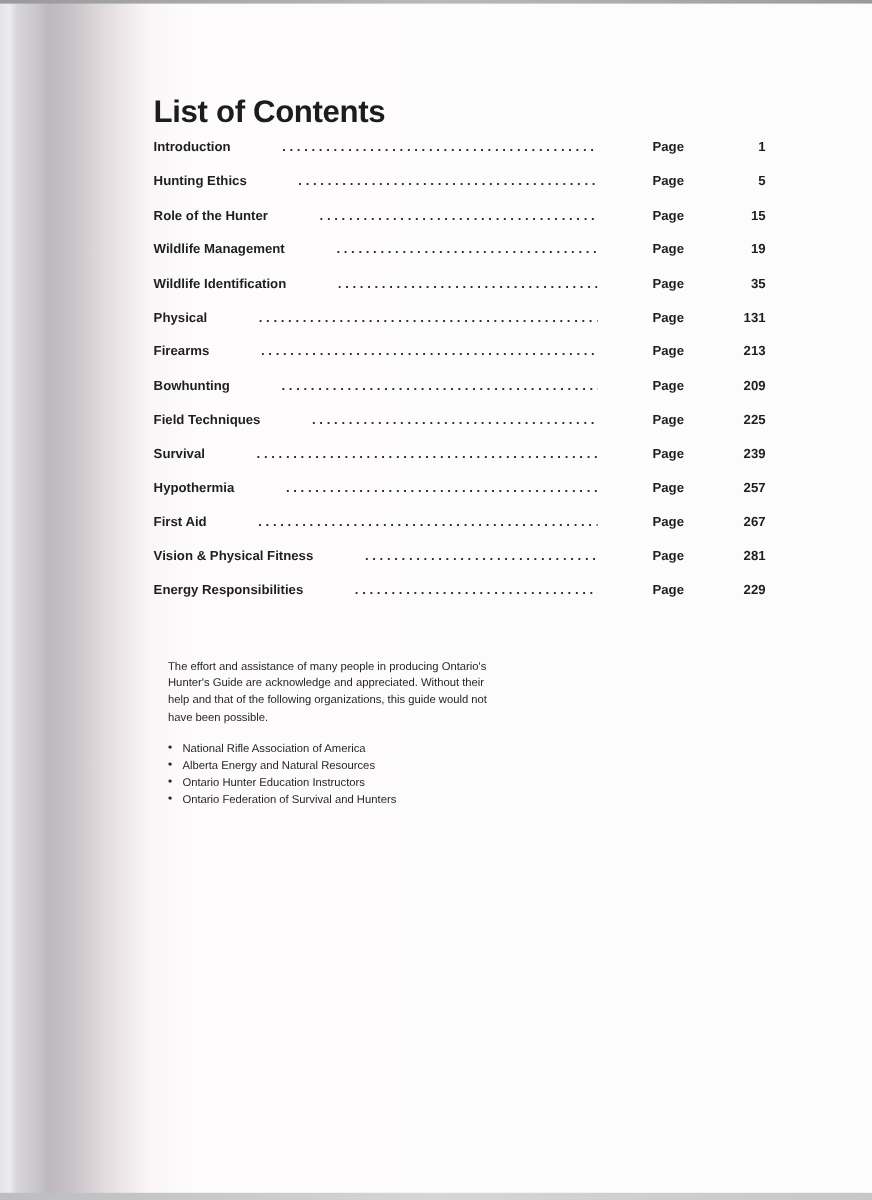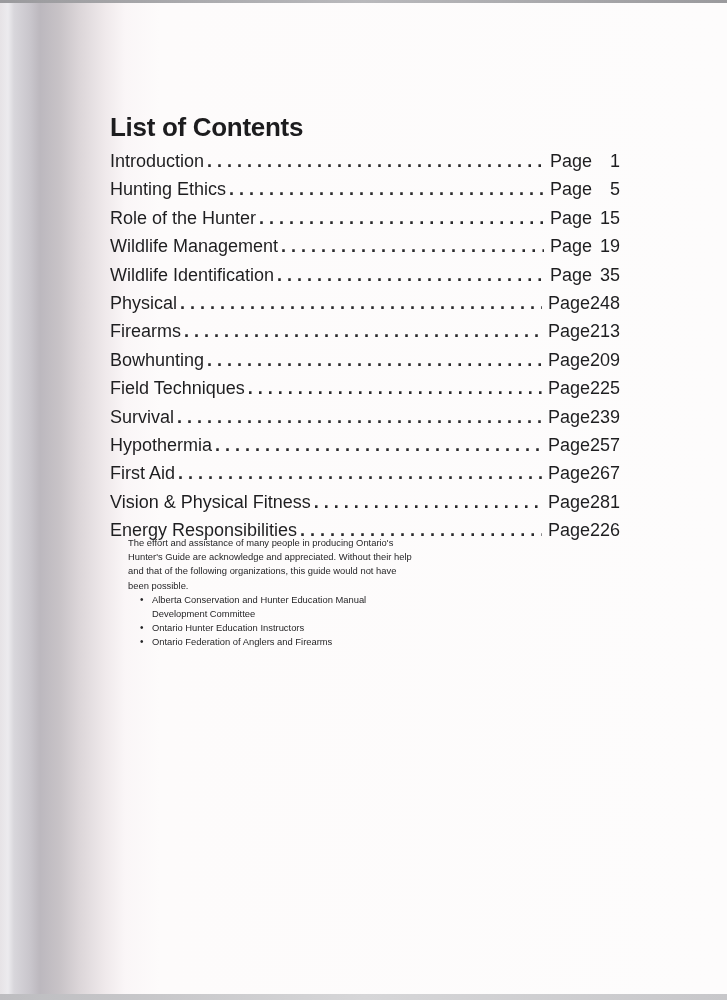--- a/index.html
+++ b/index.html
@@ -18,46 +18,46 @@
         #faf6f7 125px, #fdfbfb 160px, #fdfcfc 100%);
   }
   .top-edge {
     position: absolute; left: 0; top: 0; width: 727px; height: 3px;
     background: linear-gradient(to right, #9a9a9d, #b9b9bc 50%, #9a9a9d);
   }
   .bottom-edge {
     position: absolute; left: 0; bottom: 0; width: 727px; height: 6px;
     background: linear-gradient(to right, #bdbdc0, #d6d6d8 50%, #c7c7ca);
   }
-  .content { position: absolute; left: 110px; top: 78px; width: 510px; margin-top: 34px; }
+  .content { position: absolute; left: 128px; top: 78px; width: 510px; }
   .title {
     font-weight: bold; font-size: 26px; letter-spacing: -0.3px;
     margin: 0 0 8px 0; color: #1c1c1e;
   }
   .toc { list-style: none; margin: 0; padding: 0; }
   .toc-row {
     display: flex; align-items: baseline; height: 28.4px;
-    font-weight: normal; font-size: 18px; white-space: nowrap;
+    font-weight: bold; font-size: 11px; white-space: nowrap; gap: 40px;
   }
   .toc-label { flex: 0 0 auto; padding-right: 3px; }
   .toc-dots {
     flex: 1 1 auto; overflow: hidden; font-weight: bold; color: #2a2a2c;
     letter-spacing: 2.6px; margin-right: 6px;
   }
   .toc-dots::before {
     content: ". . . . . . . . . . . . . . . . . . . . . . . . . . . . . . . . . . . . . . . . . . . . . . . . . . . . . . . . . . . . . . . . . . . . . . . . . . . . . . . . . . . . .";
     letter-spacing: 0;
   }
   .toc-page-word { flex: 0 0 auto; }
   .toc-page-num { flex: 0 0 28px; text-align: right; }
   .ack {
     position: absolute; left: 128px; top: 536px; width: 290px;
     font-size: 9.4px; line-height: 14.2px; color: #262628;
   }
-  .ack p { margin: 0; }
+  .ack p { margin: 12px; }
   .ack ul { list-style: none; margin: 0; padding: 0 0 0 12px; }
   .ack li { position: relative; padding-left: 12px; }
   .ack li::before {
     content: "\2022"; position: absolute; left: 0; top: 0; font-size: 10px;
   }
 </style>
 </head>
 <body>
 
 <div class="page-bg"></div>
@@ -94,21 +94,21 @@
     <li class="toc-row">
         <span class="toc-label">Wildlife Identification</span>
         <span class="toc-dots"></span>
         <span class="toc-page-word">Page</span>
         <span class="toc-page-num">35</span>
       </li>
     <li class="toc-row">
         <span class="toc-label">Physical</span>
         <span class="toc-dots"></span>
         <span class="toc-page-word">Page</span>
-        <span class="toc-page-num">248</span>
+        <span class="toc-page-num">131</span>
       </li>
     <li class="toc-row">
         <span class="toc-label">Firearms</span>
         <span class="toc-dots"></span>
         <span class="toc-page-word">Page</span>
         <span class="toc-page-num">213</span>
       </li>
     <li class="toc-row">
         <span class="toc-label">Bowhunting</span>
         <span class="toc-dots"></span>
@@ -142,25 +142,26 @@
     <li class="toc-row">
         <span class="toc-label">Vision &amp; Physical Fitness</span>
         <span class="toc-dots"></span>
         <span class="toc-page-word">Page</span>
         <span class="toc-page-num">281</span>
       </li>
     <li class="toc-row">
         <span class="toc-label">Energy Responsibilities</span>
         <span class="toc-dots"></span>
         <span class="toc-page-word">Page</span>
-        <span class="toc-page-num">226</span>
+        <span class="toc-page-num">229</span>
       </li>
   </ul>
 </div>
 
 <div class="ack">
   <p>The effort and assistance of many people in producing Ontario's Hunter's Guide are acknowledge and appreciated. Without their help and that of the following organizations, this guide would not have been possible.</p>
   <ul>
-    <li>Alberta Conservation and Hunter Education Manual Development Committee</li>
+    <li>National Rifle Association of America</li>
+    <li>Alberta Energy and Natural Resources</li>
     <li>Ontario Hunter Education Instructors</li>
-    <li>Ontario Federation of Anglers and Firearms</li>
+    <li>Ontario Federation of Survival and Hunters</li>
   </ul>
 </div>
 
 </body></html>

